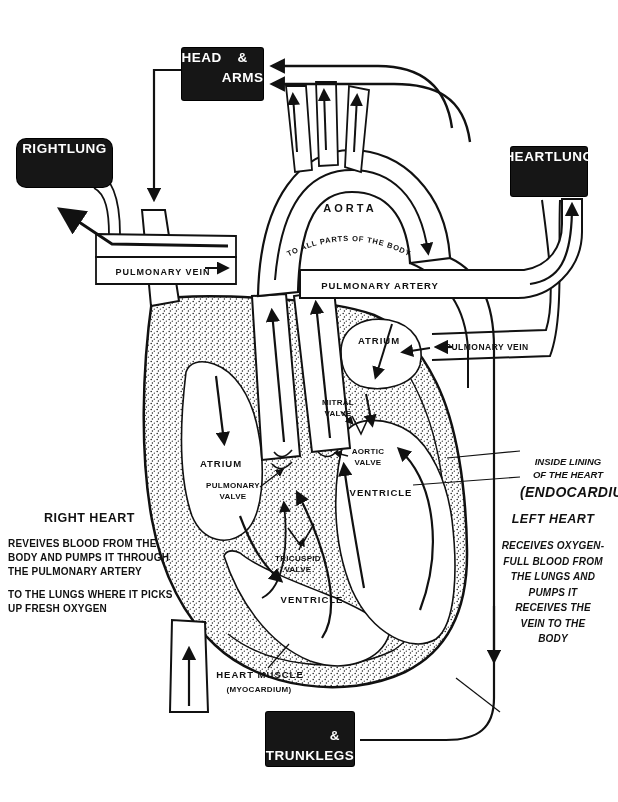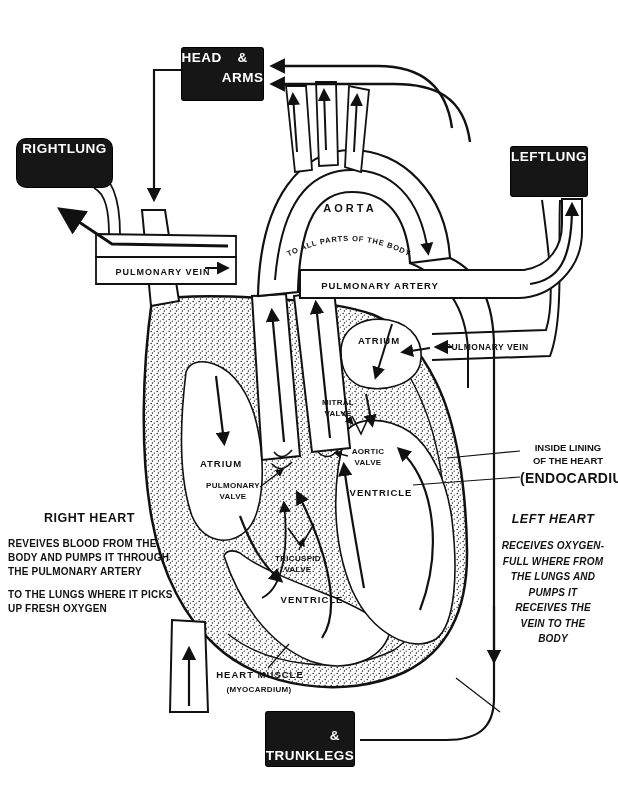--- a/index.html
+++ b/index.html
@@ -161,48 +161,48 @@
 
   <div class="blackbox" style="left:182px;top:48px;width:81px;height:52px;">
     <span>HEAD</span>
     <span>&amp; ARMS</span>
   </div>
   <div class="blackbox" style="left:17px;top:139px;width:95px;height:48px;border-radius:9px;">
     <span>RIGHT</span>
     <span>LUNG</span>
   </div>
   <div class="blackbox" style="left:511px;top:147px;width:76px;height:49px;">
-    <span>LEFT</span>
+    <span>HEART</span>
     <span>LUNG</span>
   </div>
   <div class="blackbox" style="left:266px;top:712px;width:88px;height:54px;align-items:flex-end;">
     <span>TRUNK</span>
     <span>&amp; LEGS</span>
   </div>
 
   <div class="tblock" style="left:8px;top:511px;width:176px;">
     <div class="tb-title" style="text-indent:36px;">RIGHT HEART</div>
     <div class="tb-line">REVEIVES BLOOD FROM THE</div>
     <div class="tb-line">BODY AND PUMPS IT THROUGH</div>
     <div class="tb-line">THE PULMONARY ARTERY</div>
     <div class="tb-line gap8">TO THE LUNGS WHERE IT PICKS</div>
     <div class="tb-line">UP FRESH OXYGEN</div>
   </div>
 
   <div class="tblock center" style="left:491px;top:512px;width:124px;font-style:italic;">
     <div class="tb-title">LEFT HEART</div>
     <div class="tb-line15">RECEIVES  OXYGEN-</div>
-    <div class="tb-line15">FULL  WHERE  FROM</div>
+    <div class="tb-line15">FULL  BLOOD  FROM</div>
     <div class="tb-line15">THE  LUNGS  AND</div>
     <div class="tb-line15">PUMPS  IT</div>
     <div class="tb-line15">RECEIVES  THE</div>
     <div class="tb-line15">VEIN  TO  THE</div>
     <div class="tb-line15">BODY</div>
   </div>
 
-  <div class="tblock center" style="left:520px;top:441px;width:96px;font-size:9.5px;line-height:13px;">
+  <div class="tblock center" style="left:520px;top:455px;width:96px;font-size:9.5px;line-height:13px;font-style:italic;">
     <div>INSIDE  LINING</div>
     <div>OF  THE  HEART</div>
     <div class="small-note">(ENDOCARDIUM)</div>
   </div>
 
 
 </div>
 
 </body></html>

